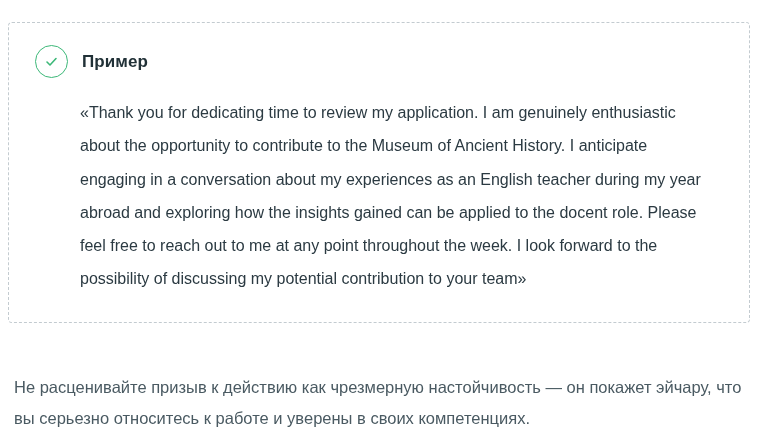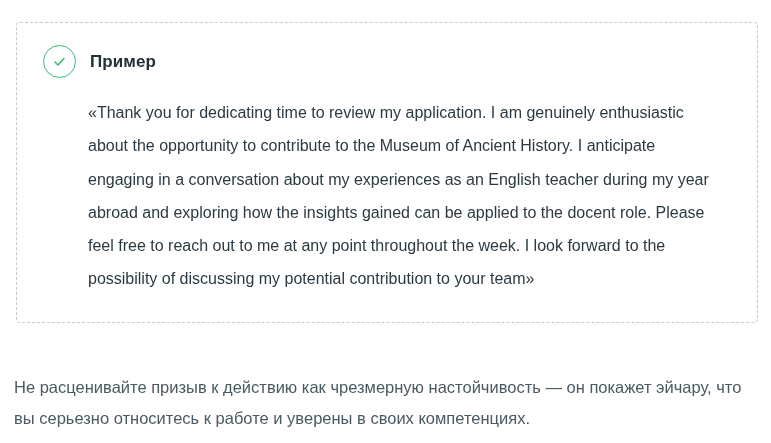--- a/index.html
+++ b/index.html
@@ -16,21 +16,21 @@
   }
   .page {
     position: relative;
     width: 771px;
     height: 443px;
     box-sizing: border-box;
     padding: 0;
   }
   .example-card {
     position: absolute;
-    left: 16px;
+    left: 8px;
     top: 22px;
     width: 742px;
     box-sizing: border-box;
     border: 1px dashed #c3cbd0;
     border-radius: 4px;
     padding: 22px 26px 26px 26px;
     background: #ffffff;
   }
   .card-header {
     display: flex;

